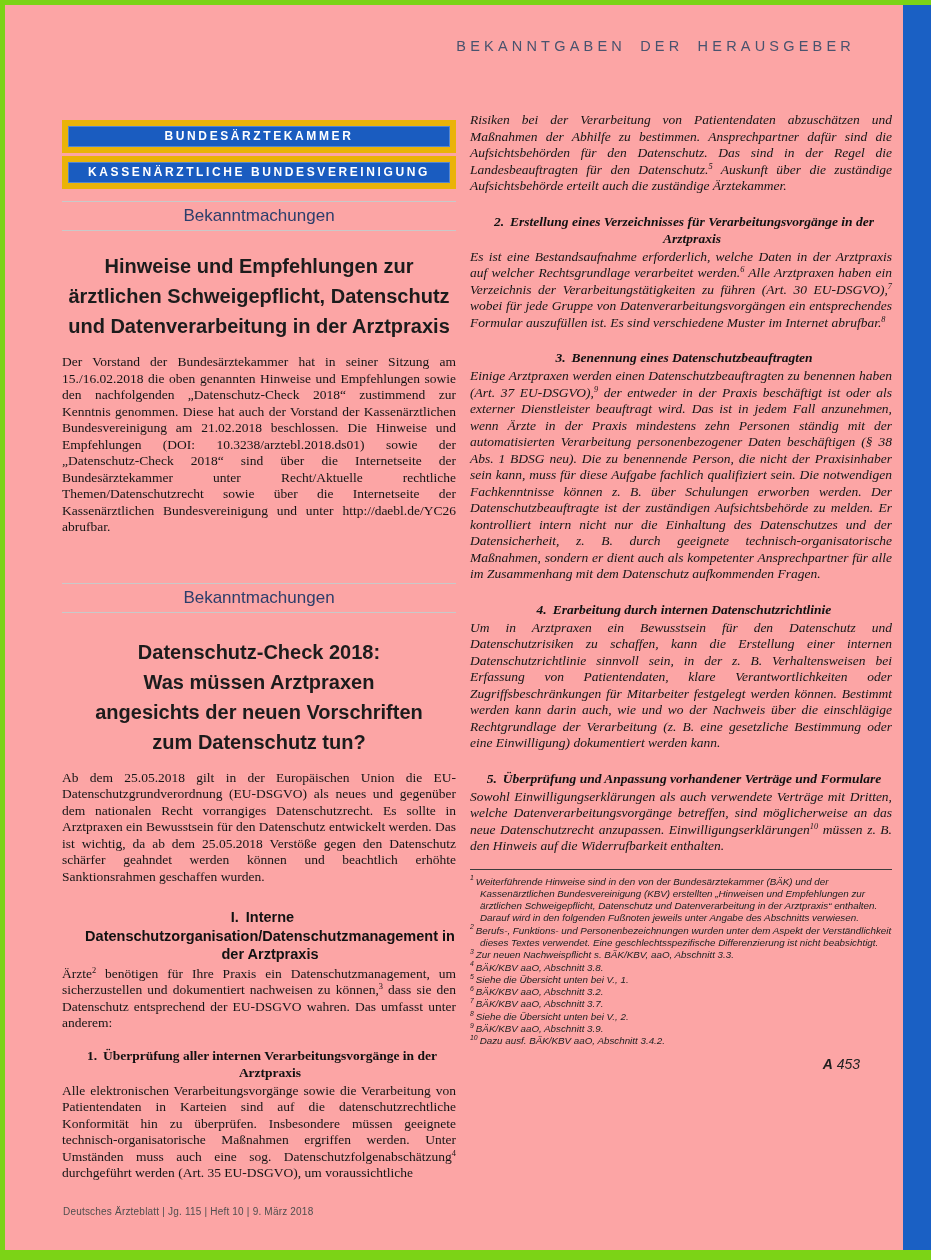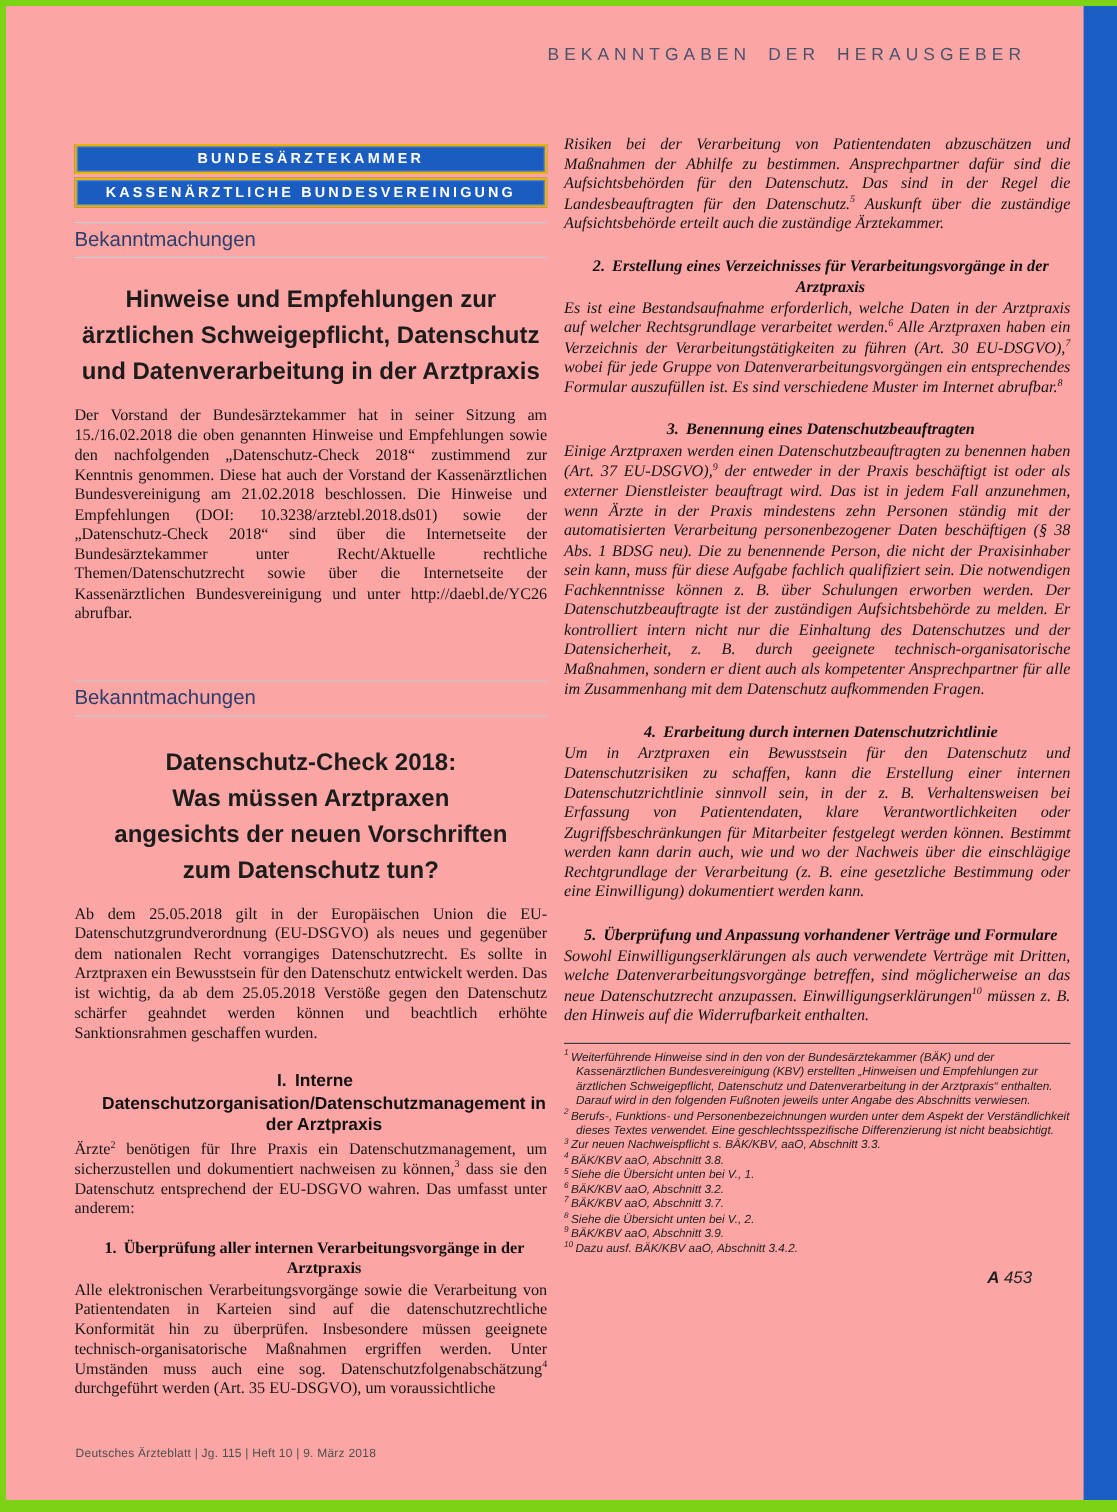--- a/index.html
+++ b/index.html
@@ -23,27 +23,27 @@
   }
 
   
   .col{position:absolute;top:0;}
   .col-left{left:62px;width:394px;top:120px;}
   .col-right{left:470px;width:422px;top:112px;font-style:italic;}
 
   
   .banner{
     height:21px;line-height:21px;margin-bottom:3px;
-    background:#1a5cc0;border:2px solid #eab308;
+    background:#1a5cc0;border:6px solid #eab308;
     color:#fff;font-family:"Liberation Sans",sans-serif;font-weight:bold;
     font-size:12px;letter-spacing:2.6px;text-align:center;
     box-shadow:inset 0 0 0 1px rgba(255,255,255,.25);
   }
   .section-label{
-    margin-top:12px;padding:4px 0 4px 0;text-align:left;
+    margin-top:12px;padding:4px 0 4px 0;text-align:center;
     border-top:1px solid #c9c9c9;border-bottom:1px solid #c9c9c9;
     font-family:"Liberation Sans",sans-serif;font-size:17px;color:#2c3e6b;
   }
   .section-label.second{margin-top:47px;}
 
   .title{margin-top:20px;font-family:"Liberation Sans",sans-serif;font-weight:bold;
     font-size:20px;line-height:30px;text-align:center;color:#1c1c1c;}
   .title .tline{white-space:nowrap;}
   .title.second{margin-top:24px;}
 

